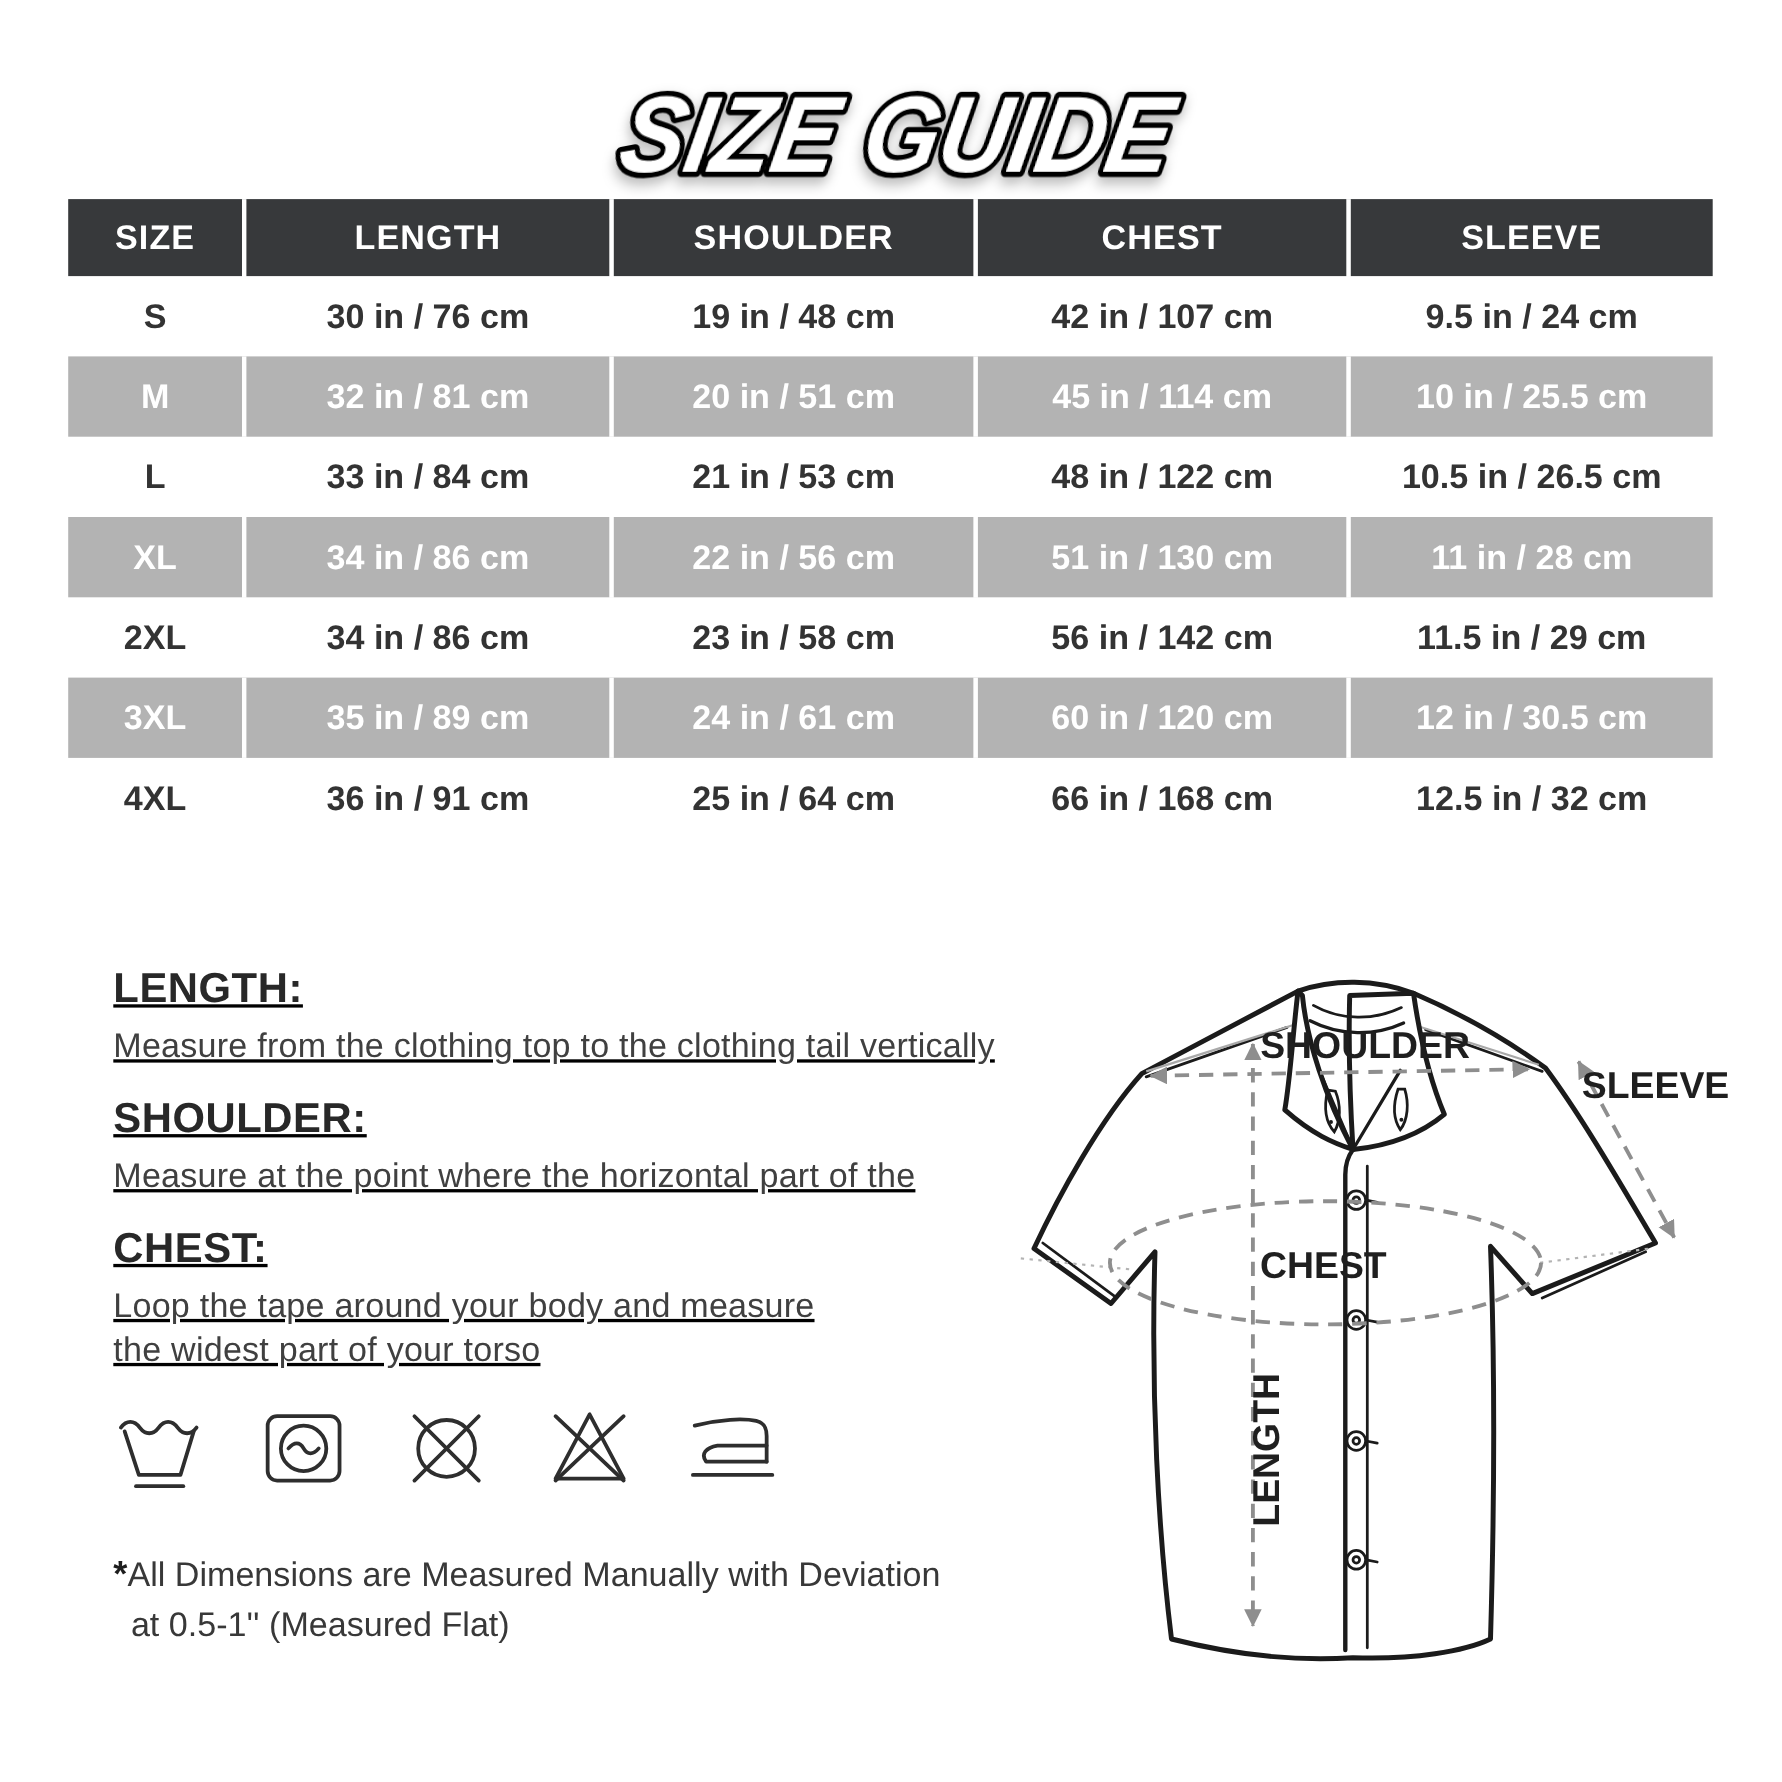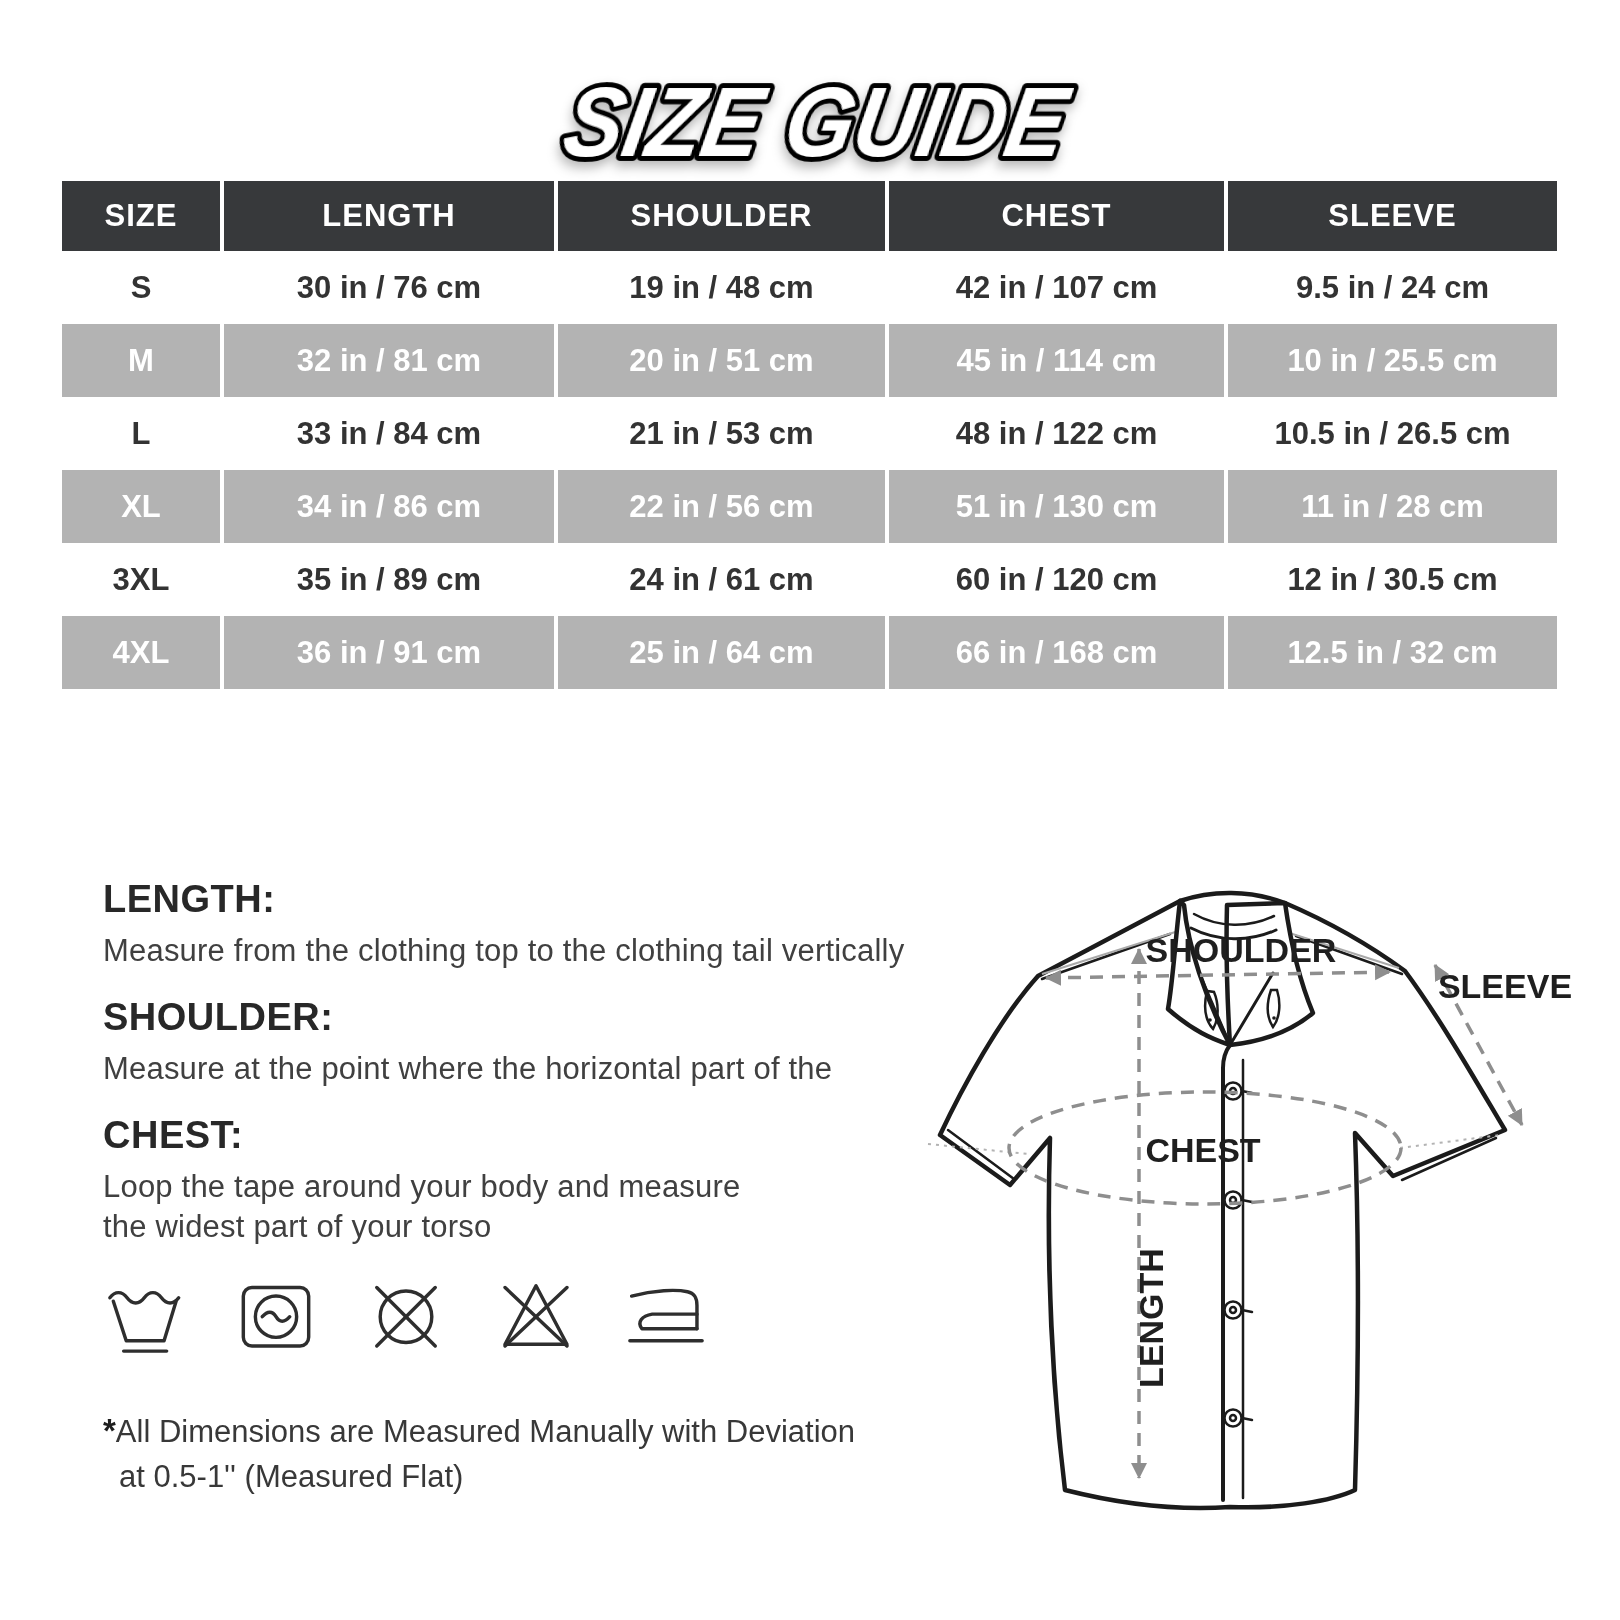--- a/index.html
+++ b/index.html
@@ -16,21 +16,21 @@
       text-align:center;vertical-align:middle;font-weight:bold;font-size:31px;
       padding:0;}
   table.size-table th{background:#37393b;color:#ffffff;height:70px;letter-spacing:1px;}
   table.size-table td{height:73px;color:#333333;}
   table.size-table tbody tr:nth-child(even){background:#b3b3b3;}
   table.size-table tbody tr:nth-child(even) td{color:#ffffff;}
   table.size-table th + th, table.size-table td + td{border-left:4px solid #ffffff;}
 
   
   .info{position:absolute;left:103px;top:878px;width:920px;}
-  .sec{margin-bottom:25px;}
+  .sec{margin-bottom:25px;text-decoration:underline;}
   .sec-heading{font-weight:bold;font-size:38px;color:#282828;letter-spacing:0.5px;margin:0 0 10px 0;}
   .sec-line{font-size:31px;color:#404040;line-height:40px;letter-spacing:0.2px;}
   .care-row{display:flex;gap:44px;align-items:flex-end;margin-top:16px;height:84px;}
   .care-row svg{stroke:#2e2e2e;fill:none;stroke-width:4;stroke-linecap:round;stroke-linejoin:round;}
   .footnote{margin-top:52px;font-size:31px;line-height:45px;color:#383838;}
   .fn-mark{font-weight:bold;font-size:33px;color:#1d1d1d;}
   .fn-line2{display:block;padding-left:16px;}
 
   
   #shirt-svg{position:absolute;left:900px;top:848px;width:680px;height:680px;}
@@ -94,20 +94,27 @@
         <td>21 in / 53 cm</td>
         <td>48 in / 122 cm</td>
         <td>10.5 in / 26.5 cm</td>
       </tr>
       <tr>
         <td>XL</td>
         <td>34 in / 86 cm</td>
         <td>22 in / 56 cm</td>
         <td>51 in / 130 cm</td>
         <td>11 in / 28 cm</td>
+      </tr>
+      <tr>
+        <td>2XL</td>
+        <td>34 in / 86 cm</td>
+        <td>23 in / 58 cm</td>
+        <td>56 in / 142 cm</td>
+        <td>11.5 in / 29 cm</td>
       </tr>
       <tr>
         <td>3XL</td>
         <td>35 in / 89 cm</td>
         <td>24 in / 61 cm</td>
         <td>60 in / 120 cm</td>
         <td>12 in / 30.5 cm</td>
       </tr>
       <tr>
         <td>4XL</td>

